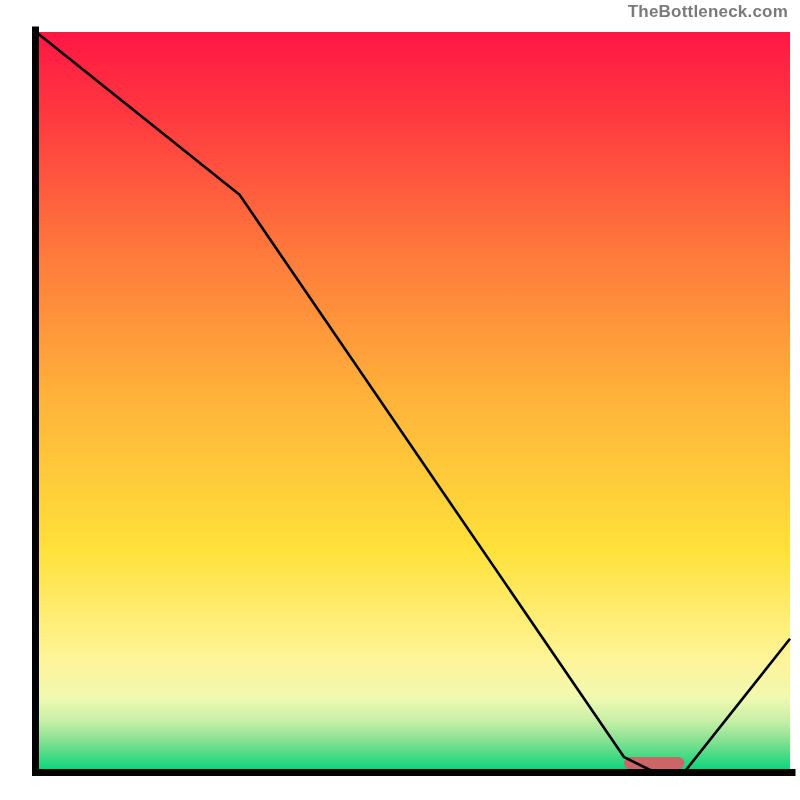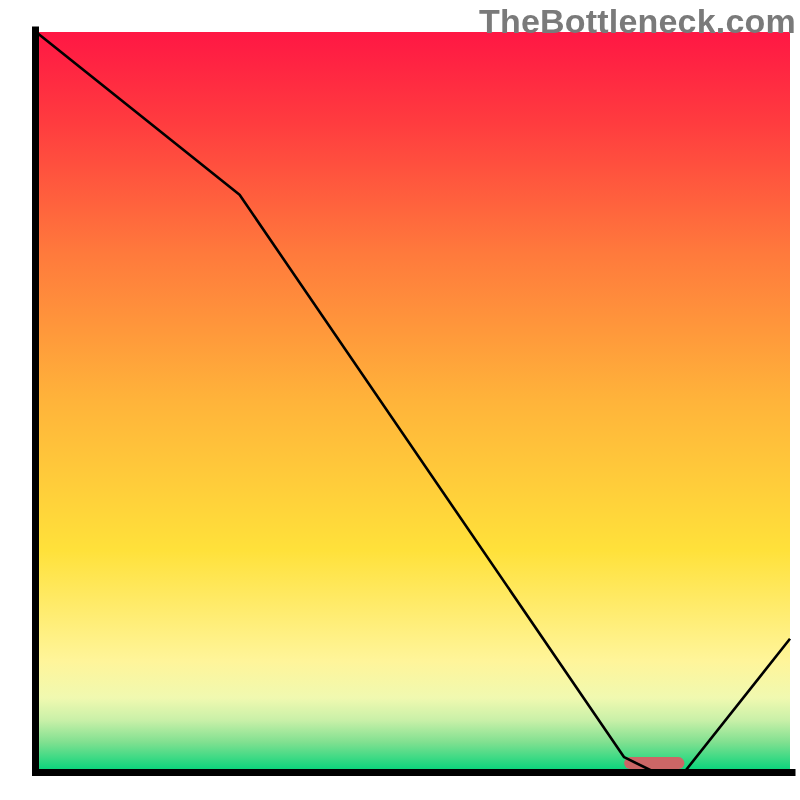--- a/index.html
+++ b/index.html
@@ -12,22 +12,22 @@
     font-family: Arial, Helvetica, sans-serif;
   }
   .container {
     position: relative;
     width: 800px;
     height: 800px;
   }
   .watermark {
     position: absolute;
     top: 2px;
-    right: 4px;
-    font-size: 34px;
+    right: 12px;
+    font-size: 17px;
     font-weight: 600;
     color: #7a7a7a;
     letter-spacing: 0.2px;
     z-index: 10;
   }
   svg {
     display: block;
   }
 </style>
 </head>

